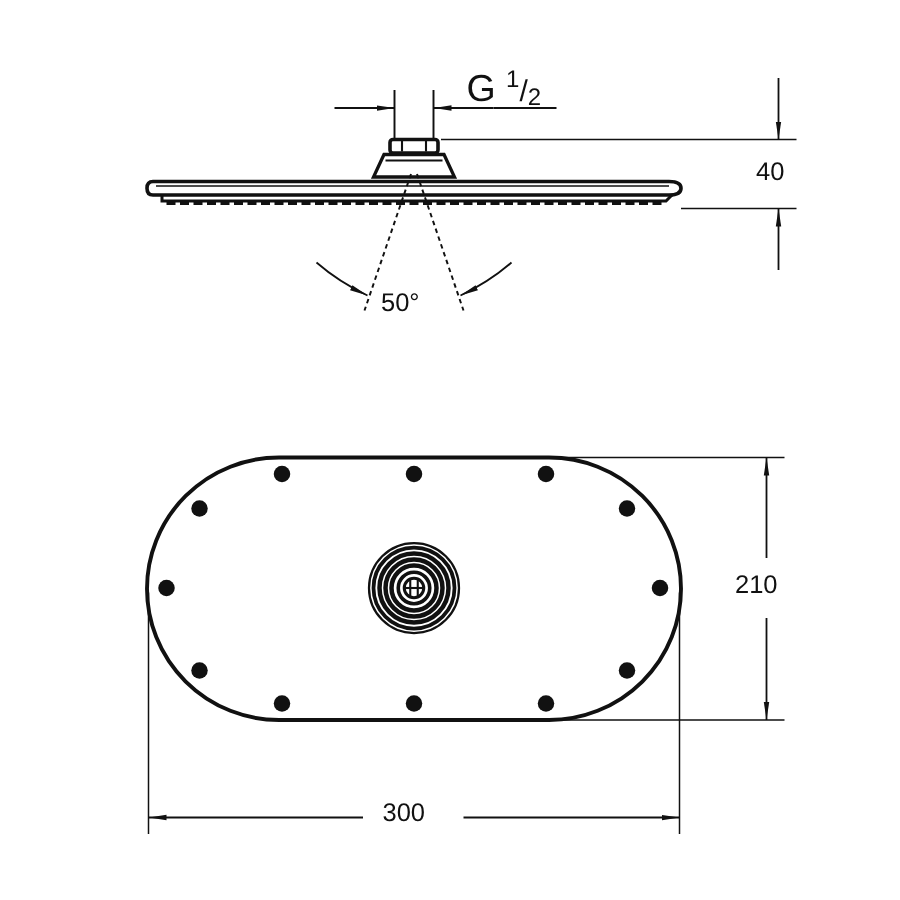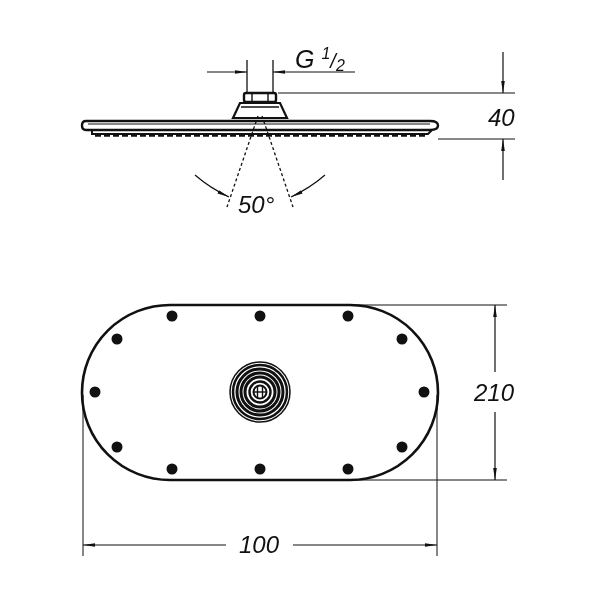--- a/index.html
+++ b/index.html
@@ -1,19 +1,19 @@
 <!DOCTYPE html>
 <html><head>
   <meta charset="utf-8">
   <style>
     html, body { margin: 0; padding: 0; background: #ffffff; }
     body { width: 600px; height: 600px; position: relative; overflow: hidden; }
-    #drawing { position: absolute; left: 0; top: 0; width: 515px; height: 600px; font-style: italic; }
+    #drawing { position: absolute; left: 16px; top: 0; width: 515px; height: 600px; }
     .lbl { position: absolute; font-family: "Liberation Sans", "DejaVu Sans", sans-serif; color: #111; line-height: 1; white-space: nowrap; }
-    .dim { font-size: 24px; }
+    .dim { font-size: 17px; }
     .g-label { font-size: 25px; }
     .g-label sup { font-size: 16px; vertical-align: 9px; }
     .g-label sub { font-size: 16px; vertical-align: -3px; }
   </style>
 </head>
 <body>
 
 <div id="drawing">
   <svg width="600" height="600" viewBox="0 0 600 600" xmlns="http://www.w3.org/2000/svg">
     <defs>
@@ -122,14 +122,14 @@
   </svg>
 
   
   <div class="lbl g-label" style="left:295px; top:46px;">
     <span>G</span>
     <sup>1</sup><span style="font-size:20px;">/</span><sub>2</sub>
   </div>
   <div class="lbl dim" style="left:488px; top:106px;">40</div>
   <div class="lbl dim" style="left:238px; top:193px;">50°</div>
   <div class="lbl dim" style="left:474px; top:381px;">210</div>
-  <div class="lbl dim" style="left:239px; top:533px;">100</div>
+  <div class="lbl dim" style="left:239px; top:533px;">300</div>
 </div>
 
 </body></html>

